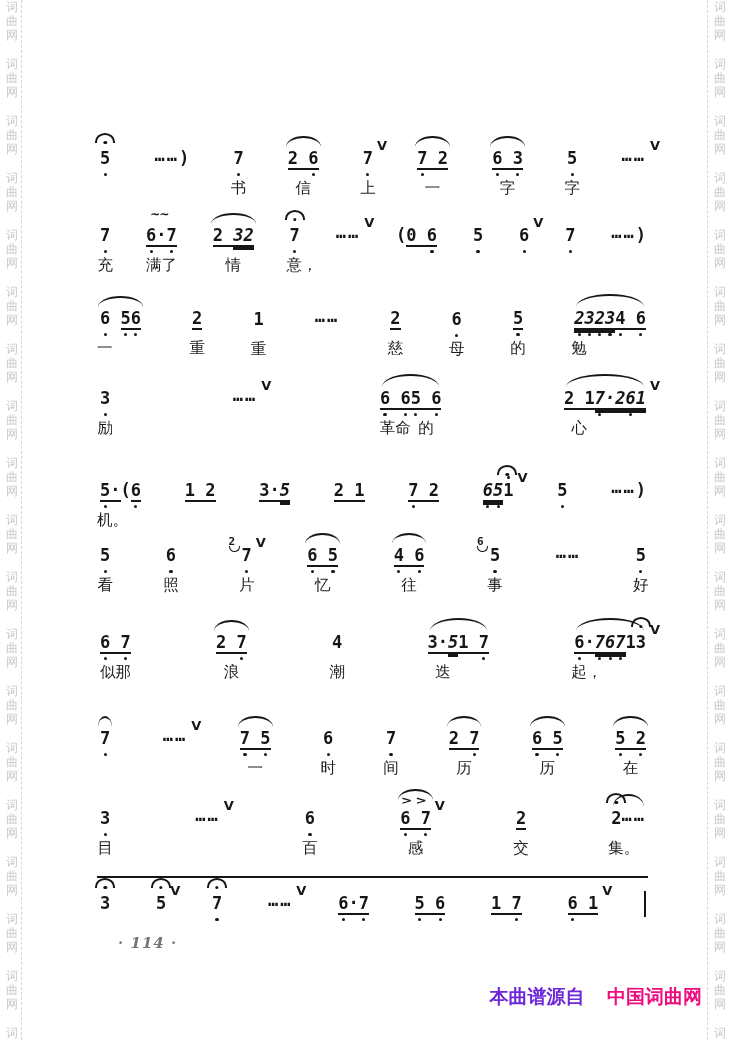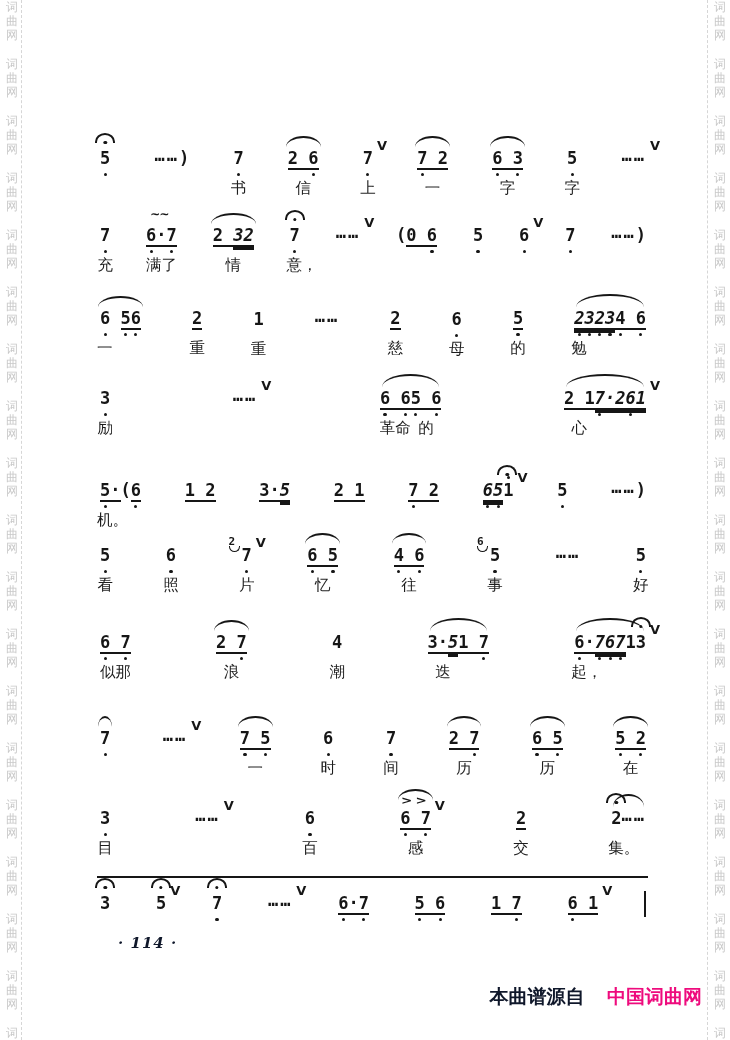--- a/index.html
+++ b/index.html
@@ -49,25 +49,25 @@
   .grace { position:absolute; top:7px; left:-13px; font:700 11px/11px "DejaVu Sans Mono", monospace;
            color:var(--ink); }
   .grace::after { content:""; position:absolute; left:0; top:10px; width:9px; height:5px;
            border:1.4px solid var(--ink); border-top:none; border-radius:0 0 9px 9px; }
   .has-grace { margin-left:10px; }
   .ly    { position:absolute; top:47px; left:-3px; right:-3px; text-align:center;
            font:15.5px/18px "DejaVu Sans", sans-serif; color:#1d1d1d; white-space:nowrap; }
   .bar   { width:2px; height:26px; background:var(--ink); margin-top:14px; }
   .separator { position:absolute; left:97px; width:551px; height:2px; background:var(--ink); }
 
-  .pageno { position:absolute; left:118px; top:934px; color:#0f172a;
+  .pageno { position:absolute; left:118px; top:934px; color:#737373;
             font:italic 700 15px/18px "DejaVu Serif", serif; letter-spacing:1px; }
   .source { position:absolute; top:984px; left:0; width:702px; text-align:right;
             font-weight:700; font-size:19px; line-height:24px; }
-  .source .pre { color:#0f172a; }
+  .source .pre { color:#6d28d9; }
   .source .site { margin-left:16px; }
 </style>
 </head>
 <body>
 
 <div class="page">
   <div class="dash" style="left:21px"></div>
   <div class="dash" style="left:707px"></div>
   <div class="wmcol" id="wm-left" style="left: 4px; color: rgb(201, 201, 201);">
       <div class="wmgrp">

